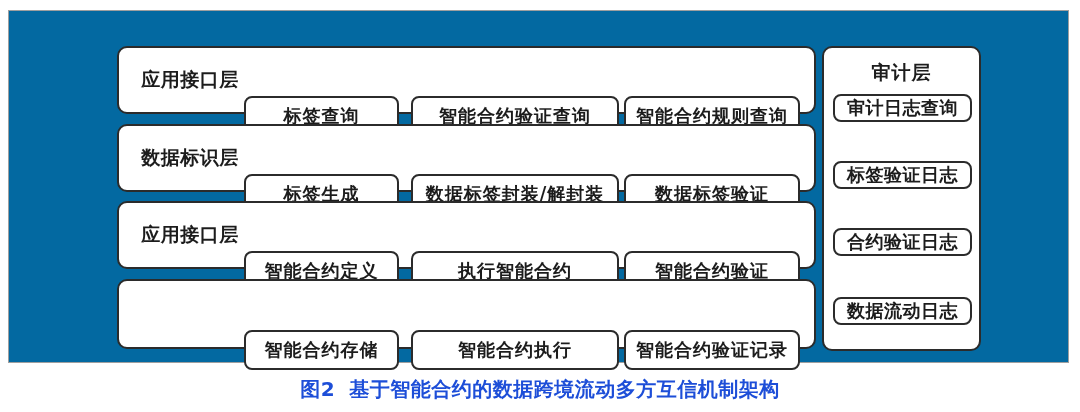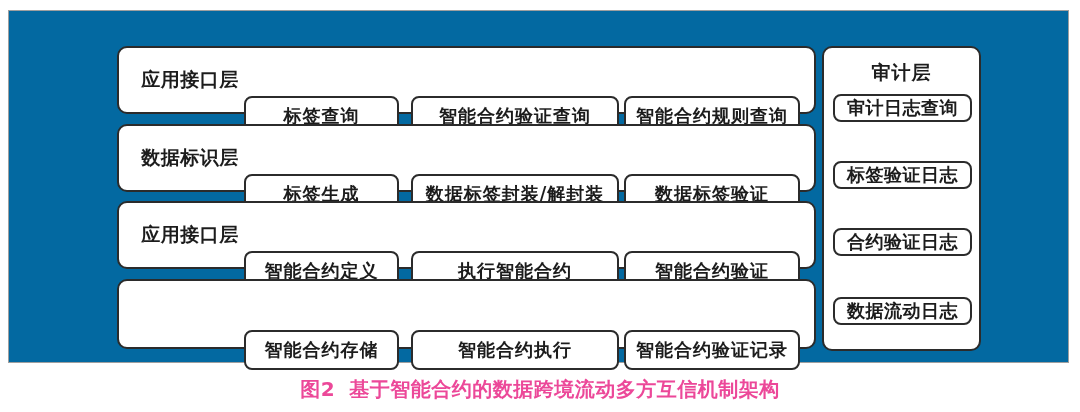--- a/index.html
+++ b/index.html
@@ -102,21 +102,21 @@
   .audit-box.a2 { top: 180px; }
   .audit-box.a3 { top: 249px; }
   .figure-caption {
     position: absolute;
     left: 0; top: 376px;
     width: 100%;
     text-align: center;
     font-family: "DejaVu Sans", "Liberation Sans", sans-serif;
     font-size: 20px;
     font-weight: 700;
-    color: #ec4899;
+    color: #1d4ed8;
     letter-spacing: 0.5px;
     white-space: nowrap;
   }
   .figure-caption .cap-prefix { margin-right: 14px; }
 </style>
 </head>
 <body>
 
 <div class="canvas">
   <div class="outer-frame">

